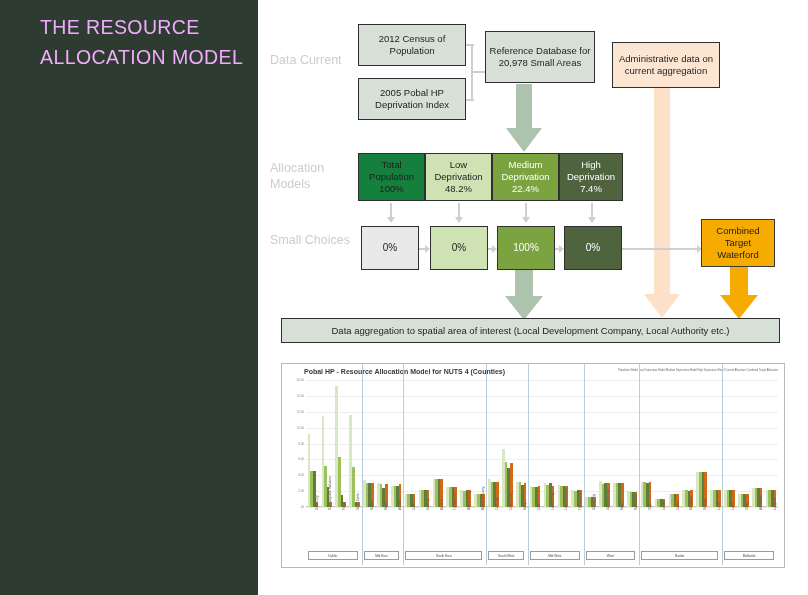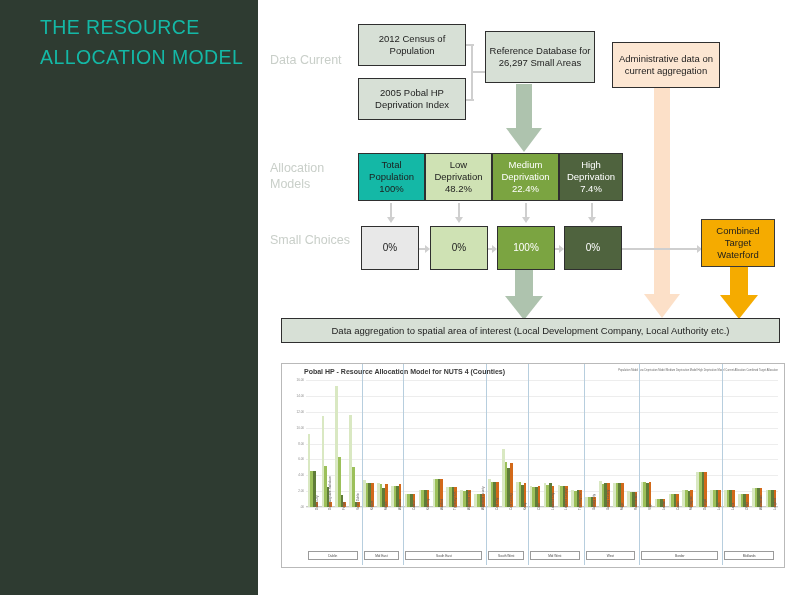--- a/index.html
+++ b/index.html
@@ -3,34 +3,34 @@
 <meta charset="utf-8">
 <style>
   html,body{margin:0;padding:0;background:#ffffff;}
   body{width:808px;height:595px;overflow:hidden;position:relative;
        font-family:"Liberation Sans", sans-serif;}
 
   
   #sidebar{position:absolute;left:0;top:0;width:258px;height:595px;
            background:#2e3b31;}
   #title{position:absolute;left:40px;top:12px;width:210px;
-         color:#14b8a6;font-size:19.5px;line-height:30px;letter-spacing:.4px;}
+         color:#f0abfc;font-size:19.5px;line-height:30px;letter-spacing:.4px;}
 
   
   .box{position:absolute;box-sizing:border-box;border:1px solid #2f2f2f;
        display:flex;align-items:center;justify-content:center;text-align:center;
        font-size:9.5px;line-height:12px;color:#1d1d1d;padding:1px 3px;}
 
   .rowlabel{position:absolute;color:#c9cfc9;font-size:12.5px;line-height:16px;}
 
   .src{background:#d7e0d6;}
   .refdb{background:#d7e0d6;}
   .admin{background:#fce6d2;}
 
-  .rm{background:#14b8a6;}
+  .rm{background:#15803d;}
   .rm.l{background:#cfe2b4;}
   .rm.m{background:#7ba441;color:#ffffff;}
   .rm.h{background:#4f633e;color:#ffffff;}
 
   .mc{font-size:10px;}
   .mc.g{background:#e8e8e8;}
   .mc.l{background:#cfe2b4;}
   .mc.m{background:#7ba441;color:#ffffff;}
   .mc.h{background:#4f633e;color:#ffffff;}
 
@@ -84,21 +84,21 @@
 <div class="rowlabel" style="left:270px;top:232px;width:80px;">Small Choices</div>
 
 <div class="box src" style="left:358px;top:24px;width:108px;height:42px;">2012 Census of Population</div>
 <div class="box src" style="left:358px;top:78px;width:108px;height:42px;">2005 Pobal HP Deprivation Index</div>
 
 <div class="vline" style="left:471px;top:44px;width:2px;height:56px;"></div>
 <div class="hline" style="left:466px;top:44px;width:8px;"></div>
 <div class="hline" style="left:466px;top:99px;width:8px;"></div>
 <div class="hline" style="left:471px;top:71px;width:14px;"></div>
 
-<div class="box refdb" style="left:485px;top:31px;width:110px;height:52px;">Reference Database for 26,297 Small Areas</div>
+<div class="box refdb" style="left:485px;top:31px;width:110px;height:52px;">Reference Database for 20,978 Small Areas</div>
 <div class="box admin" style="left:612px;top:42px;width:108px;height:46px;">Administrative data on current aggregation</div>
 
 <div class="bigarrow" style="left:506px;top:84px;width:36px;height:68px;">
   <div class="shaft" style="width:16px;height:44px;background:#aec3ae;"></div>
   <div class="head" style="top:44px;border-left:18px solid transparent;
        border-right:18px solid transparent;border-top:24px solid #aec3ae;"></div>
 </div>
 
 <div class="bigarrow" style="left:644px;top:88px;width:36px;height:230px;">
   <div class="shaft" style="width:16px;height:206px;background:#fce0c8;"></div>

